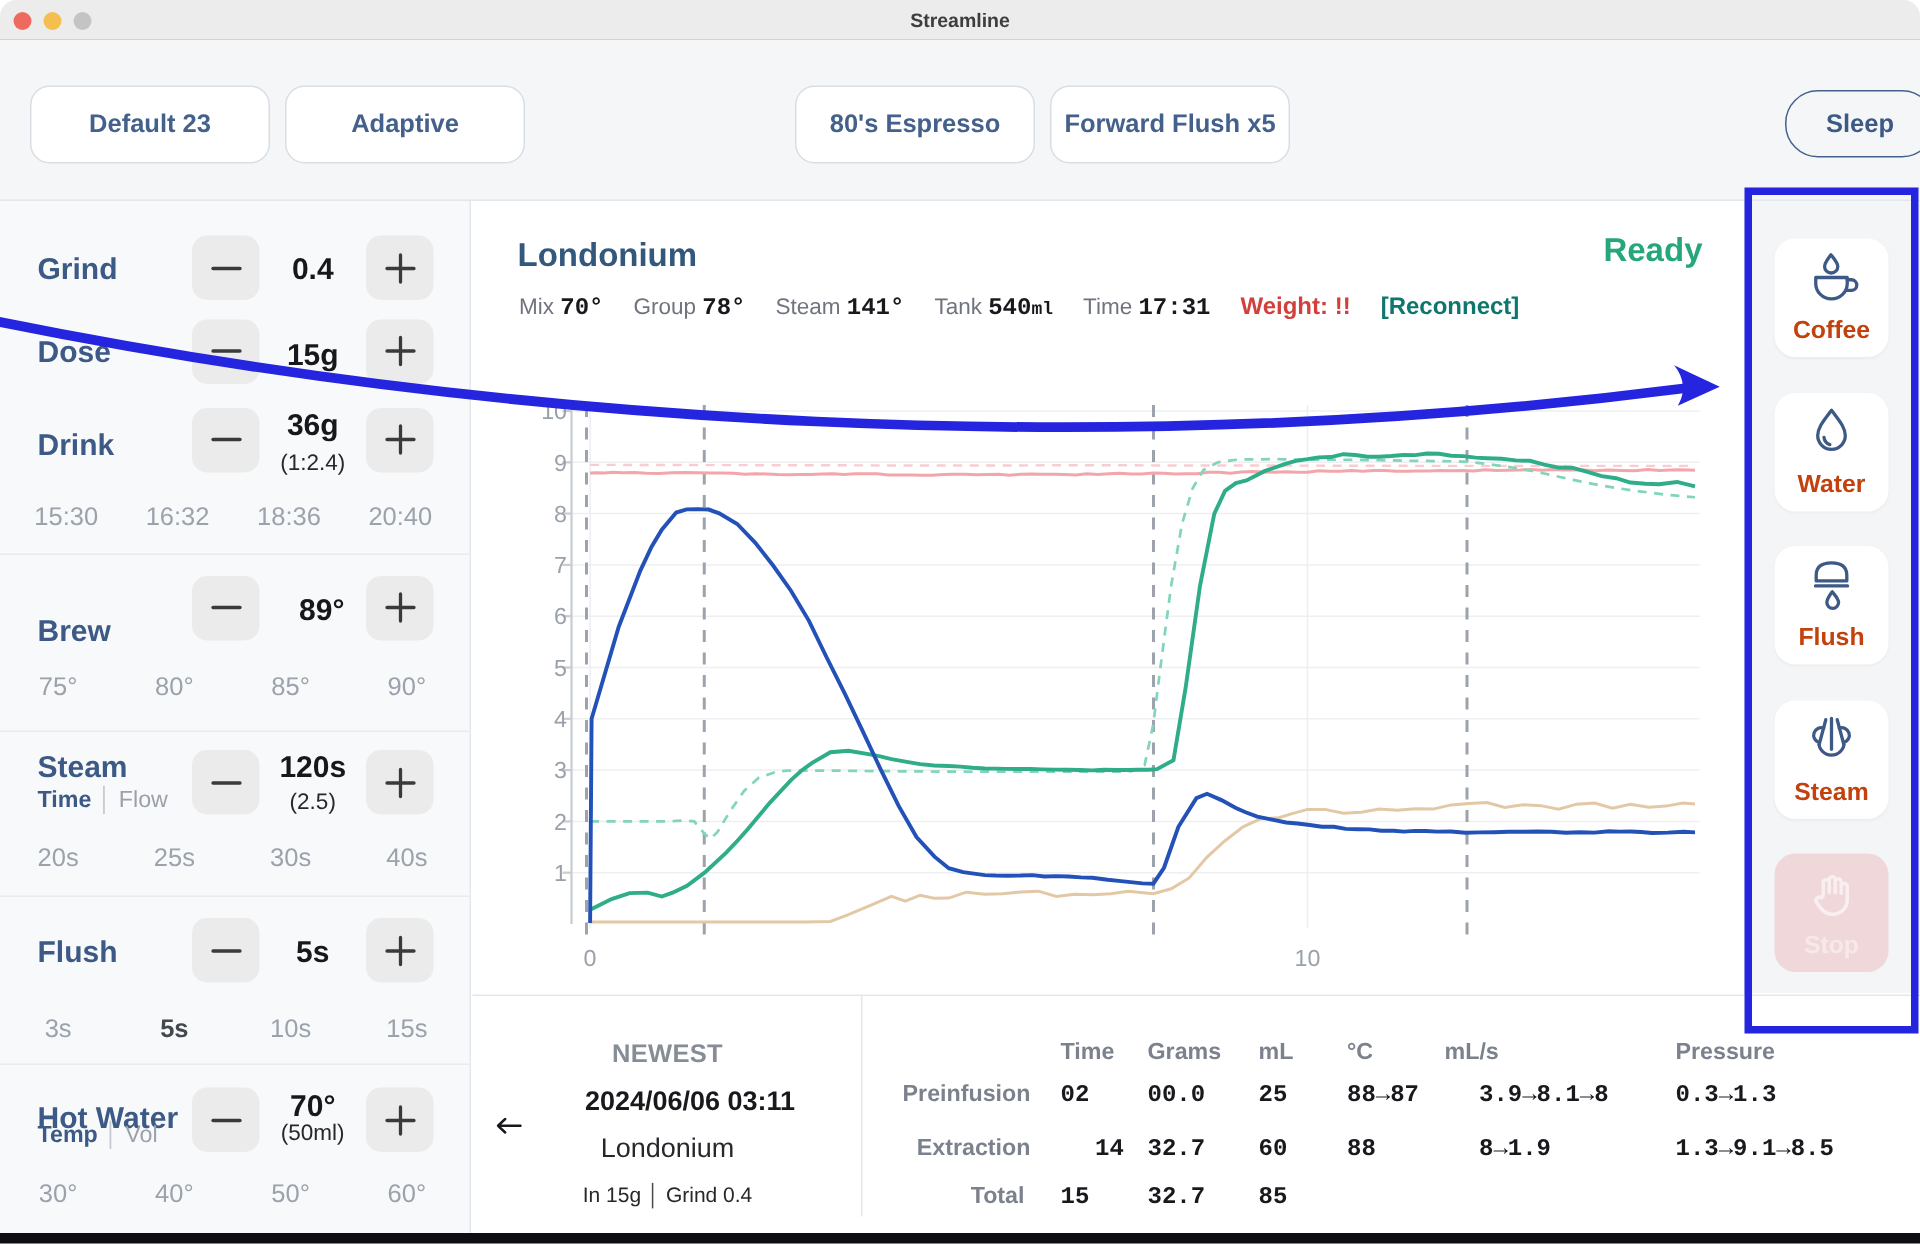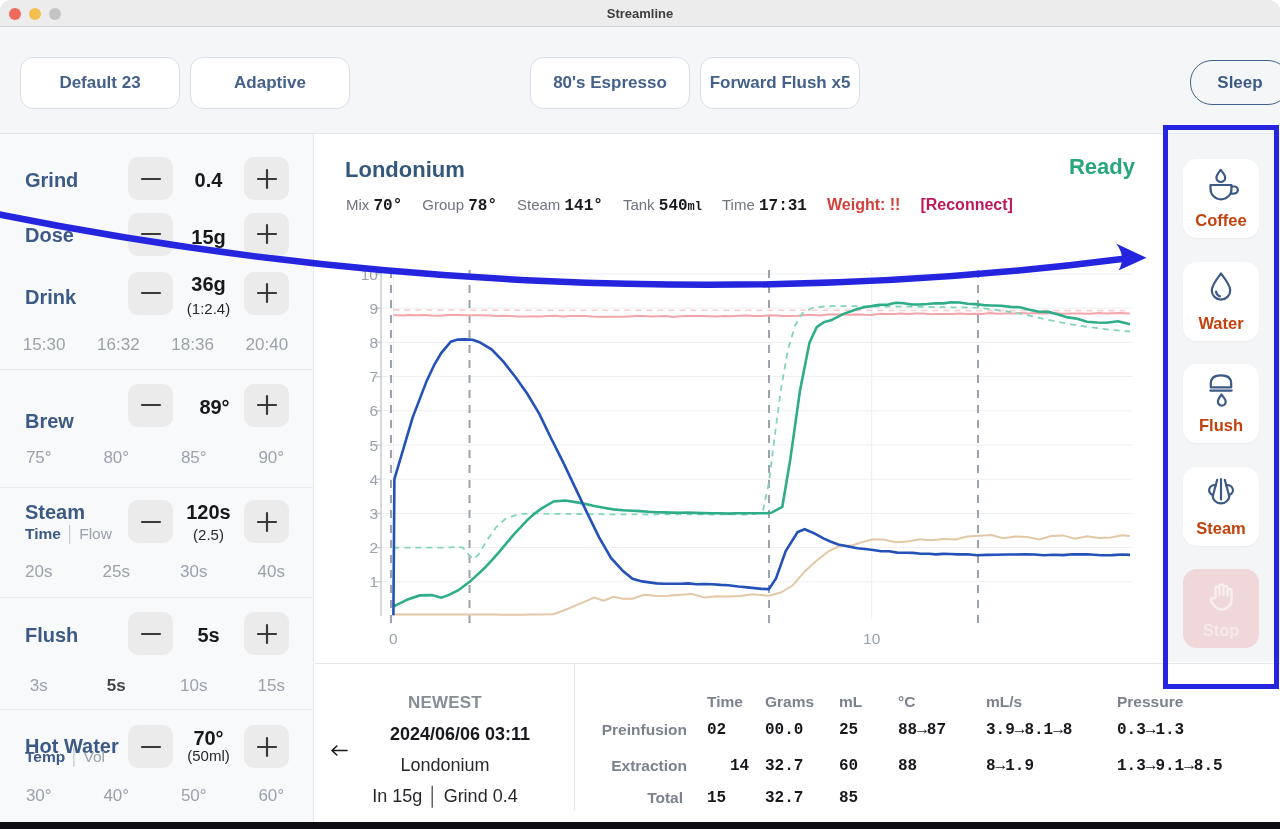--- a/index.html
+++ b/index.html
@@ -38,39 +38,39 @@
   .pre span.sel { color:#43474e; font-weight:bold; }
   .main { position:absolute; left:315px; top:134px; width:848px; height:528px; background:#fff; }
   .mhead { position:absolute; left:30px; top:24.5px; font-size:22px; line-height:22px; font-weight:bold; color:#33587c; }
   .ready { position:absolute; right:28px; top:22px; font-size:22px; line-height:22px; font-weight:bold; color:#27a67c; }
   .stats { position:absolute; left:31px; top:61.5px; font-size:15px; color:#70747e;
     white-space:nowrap; }
   .stats .it { margin-right:20px; }
   .stats b { color:#17191d; font-family:"Liberation Mono", monospace; font-size:16px; font-weight:bold; }
   .stats b.sm { font-size:12px; }
   .wred { color:#d2403c; font-weight:bold; font-size:16px; }
-  .wrec { color:#be185d; font-weight:bold; font-size:16px; }
+  .wrec { color:#0f766e; font-weight:bold; font-size:16px; }
   .rsb { position:absolute; left:1163px; top:134px; width:117px; height:528px;
     background:#f4f5f7; border-left:1px solid #e5e7eb; }
   .abtn { position:absolute; left:19px; width:76px; height:79px; background:#fff;
     border-radius:14px; box-shadow:0 1px 2px rgba(0,0,0,0.04); }
   .abtn .ic { position:absolute; left:0; top:6px; width:76px; height:44px;
     display:flex; align-items:center; justify-content:center; }
   .abtn .al { position:absolute; left:0; top:53px; width:76px; text-align:center;
     font-size:16.5px; line-height:16.5px; font-weight:bold; color:#c2410c; }
   .abtn.stop { background:#efd7da; box-shadow:none; }
   .abtn.stop .al { color:#f7e9ea; }
   .bottom { position:absolute; left:315px; top:663px; width:965px; height:160px; background:#fff;
     border-top:1px solid #e5e7eb; }
   .binfo { position:absolute; left:0; top:0; width:260px; height:147px; border-right:1px solid #e5e7eb; }
   .brow { position:absolute; left:0; width:260px; text-align:center; }
   .newest { font-size:17px; line-height:17px; font-weight:bold; color:#878d97; letter-spacing:0.2px; }
   .bdate { font-size:18px; line-height:18px; font-weight:bold; color:#17191d;padding-left:30px; }
   .bname { font-size:18px; line-height:18px; color:#26282c; }
-  .bsub { font-size:18px; line-height:18px; color:#26282c; }
+  .bsub { font-size:14px; line-height:18px; color:#26282c; }
   .bsub .bar { color:#46484c; }
   .tlabel { position:absolute; text-align:right; width:120px; color:#7c828d; font-weight:bold; font-size:15.5px; line-height:16px; }
   .thdr { position:absolute; color:#7c828d; font-weight:bold; font-size:15.5px; line-height:16px; }
   .tval { position:absolute; font-family:"Liberation Mono", monospace; font-weight:bold; color:#17191d; font-size:16px; line-height:17px; }
   .blackbar { position:absolute; left:0; top:822px; width:1280px; height:7px; background:#0d0d12; }
   .overlay { position:absolute; left:0; top:0; width:1280px; height:829px; pointer-events:none; }
 </style></head>
 <body>
   <div class="titlebar">
     <div class="tl r"></div>
@@ -323,21 +323,21 @@
       </svg>
       <div class="brow newest" style="top:30px;">NEWEST</div>
       <div class="brow bdate" style="top:61px;">2024/06/06 03:11</div>
       <div class="brow bname" style="top:92px;">Londonium</div>
       <div class="brow bsub" style="top:123px;">In 15g <span class="bar">│</span> Grind 0.4</div>
     </div>
 <div class="thdr" style="left:392px; top:30px;">Time</div>
 <div class="thdr" style="left:450px; top:30px;">Grams</div>
 <div class="thdr" style="left:524px; top:30px;">mL</div>
 <div class="thdr" style="left:583px; top:30px;">°C</div>
-<div class="thdr" style="left:671px; top:30px;">mL/s</div>
+<div class="thdr" style="left:648px; top:30px;">mL/s</div>
 <div class="thdr" style="left:802px; top:30px;">Pressure</div>
 <div class="tlabel" style="left:252px; top:58px;">Preinfusion</div>
 <div class="tval" style="left:392px; top:58px;">02</div>
 <div class="tval" style="left:450px; top:58px;">00.0</div>
 <div class="tval" style="left:524px; top:58px;">25</div>
 <div class="tval" style="left:583px; top:58px;">88→87</div>
 <div class="tval" style="left:671px; top:58px;">3.9→8.1→8</div>
 <div class="tval" style="left:802px; top:58px;">0.3→1.3</div>
 <div class="tlabel" style="left:252px; top:94px;">Extraction</div>
 <div class="tval" style="left:415px; top:94px;">14</div>

